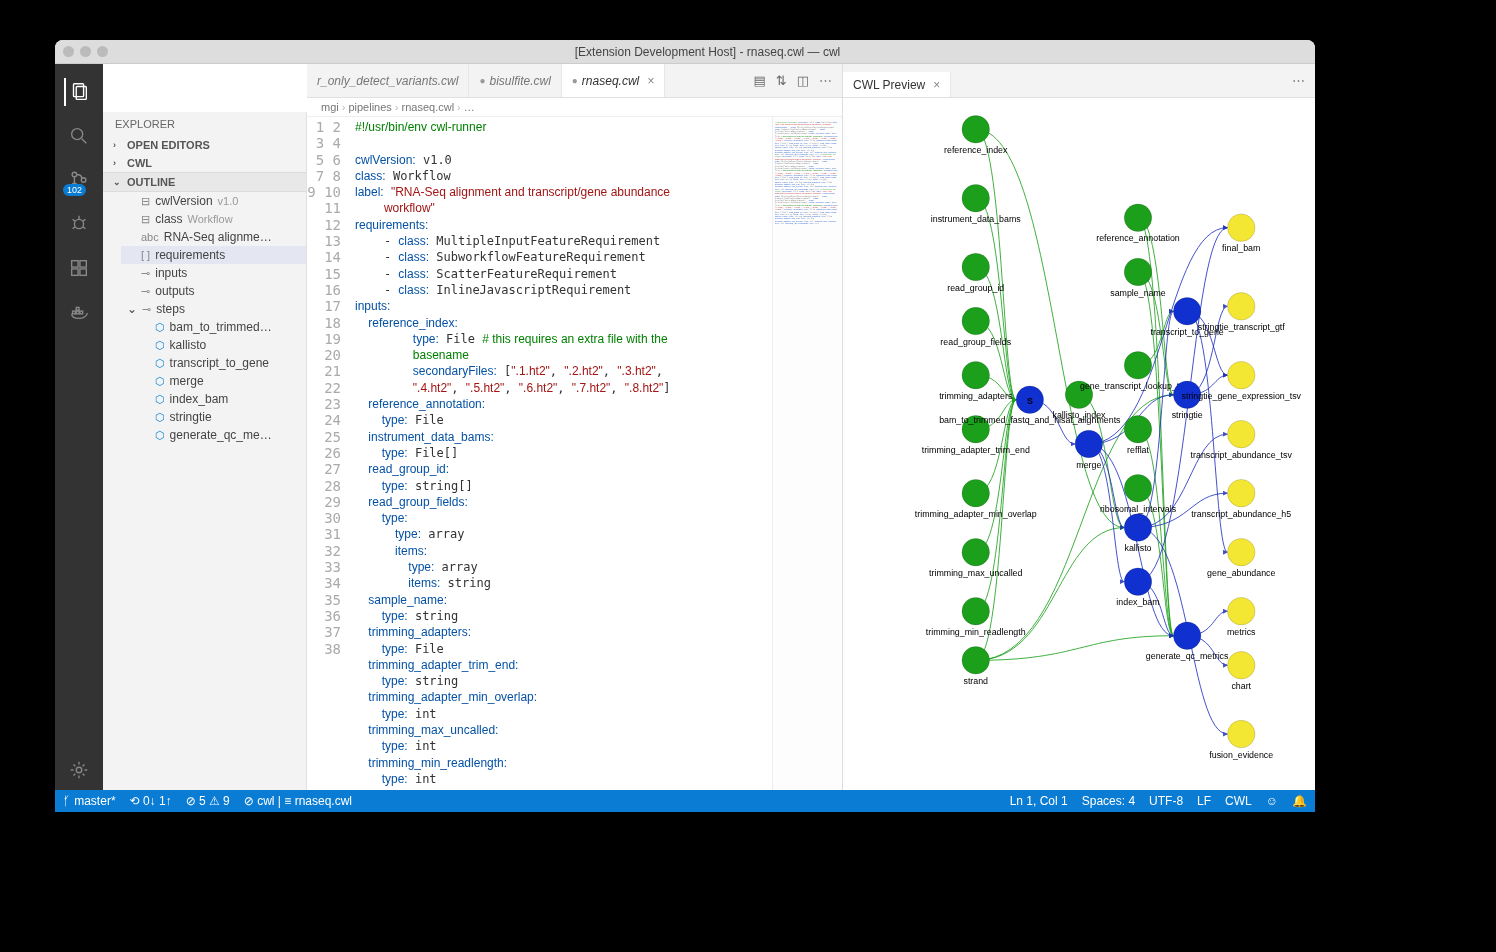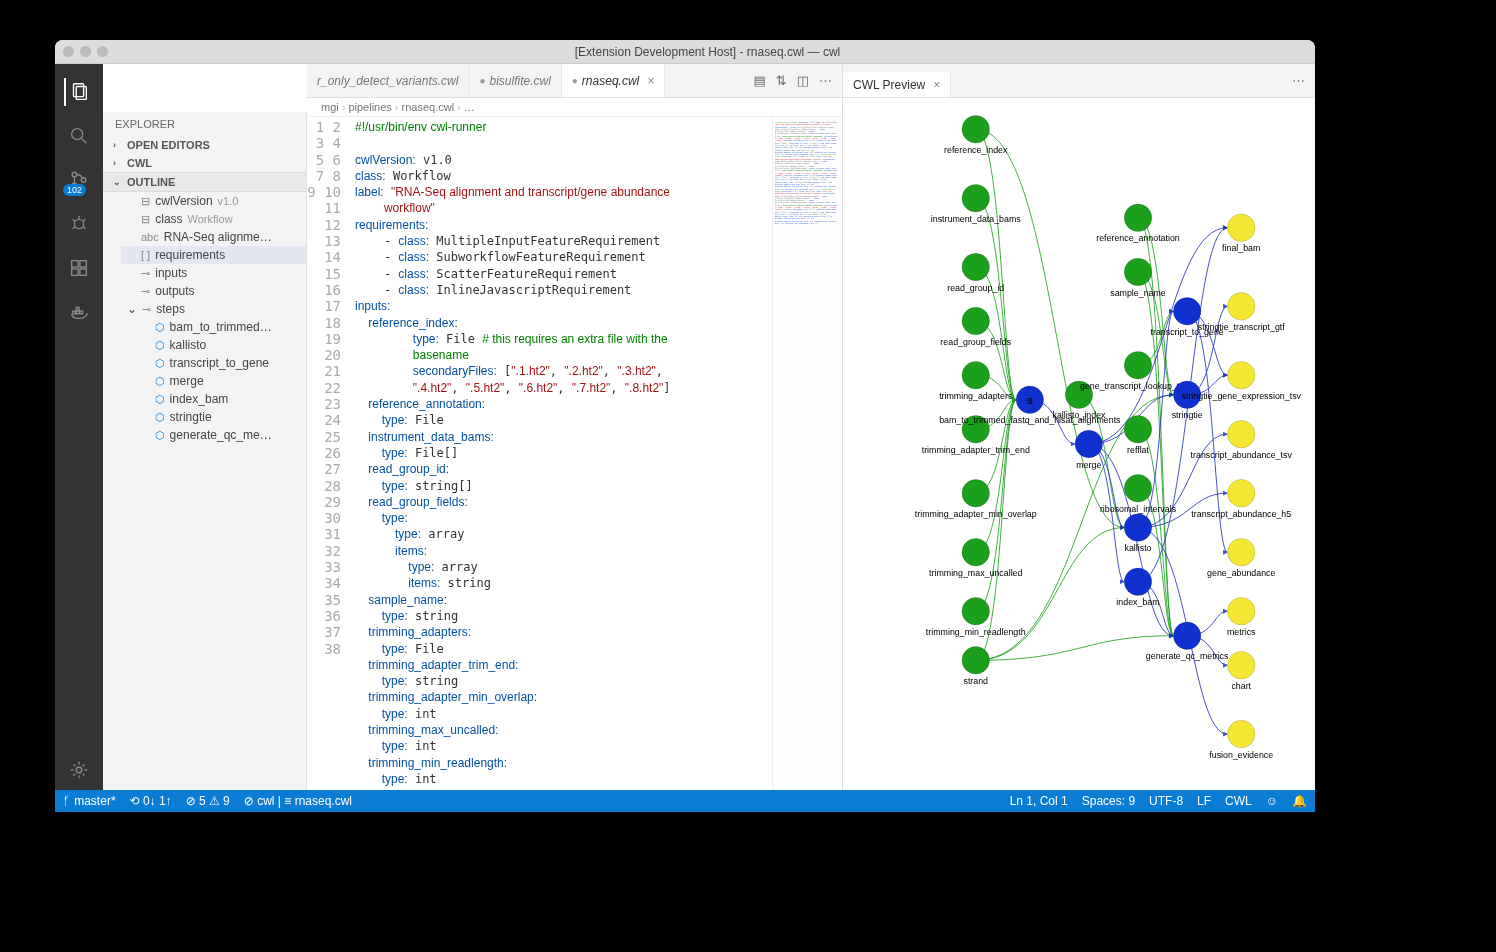--- a/index.html
+++ b/index.html
@@ -644,20 +644,20 @@
     </div>
   </div>
 
   <div class="status">
     <div class="seg">ᚶ <span>master*</span></div>
     <div class="seg">⟲ 0↓ 1↑</div>
     <div class="seg">⊘ 5 ⚠ 9</div>
     <div class="seg">⊘ cwl | ≡ rnaseq.cwl</div>
     <div class="spacer"></div>
     <div class="seg">Ln 1, Col 1</div>
-    <div class="seg">Spaces: 9</div>
+    <div class="seg">Spaces: 4</div>
     <div class="seg">UTF-8</div>
     <div class="seg">LF</div>
     <div class="seg">CWL</div>
     <div class="seg">☺</div>
     <div class="seg">🔔</div>
   </div>
 </div>
 
 </body></html>

